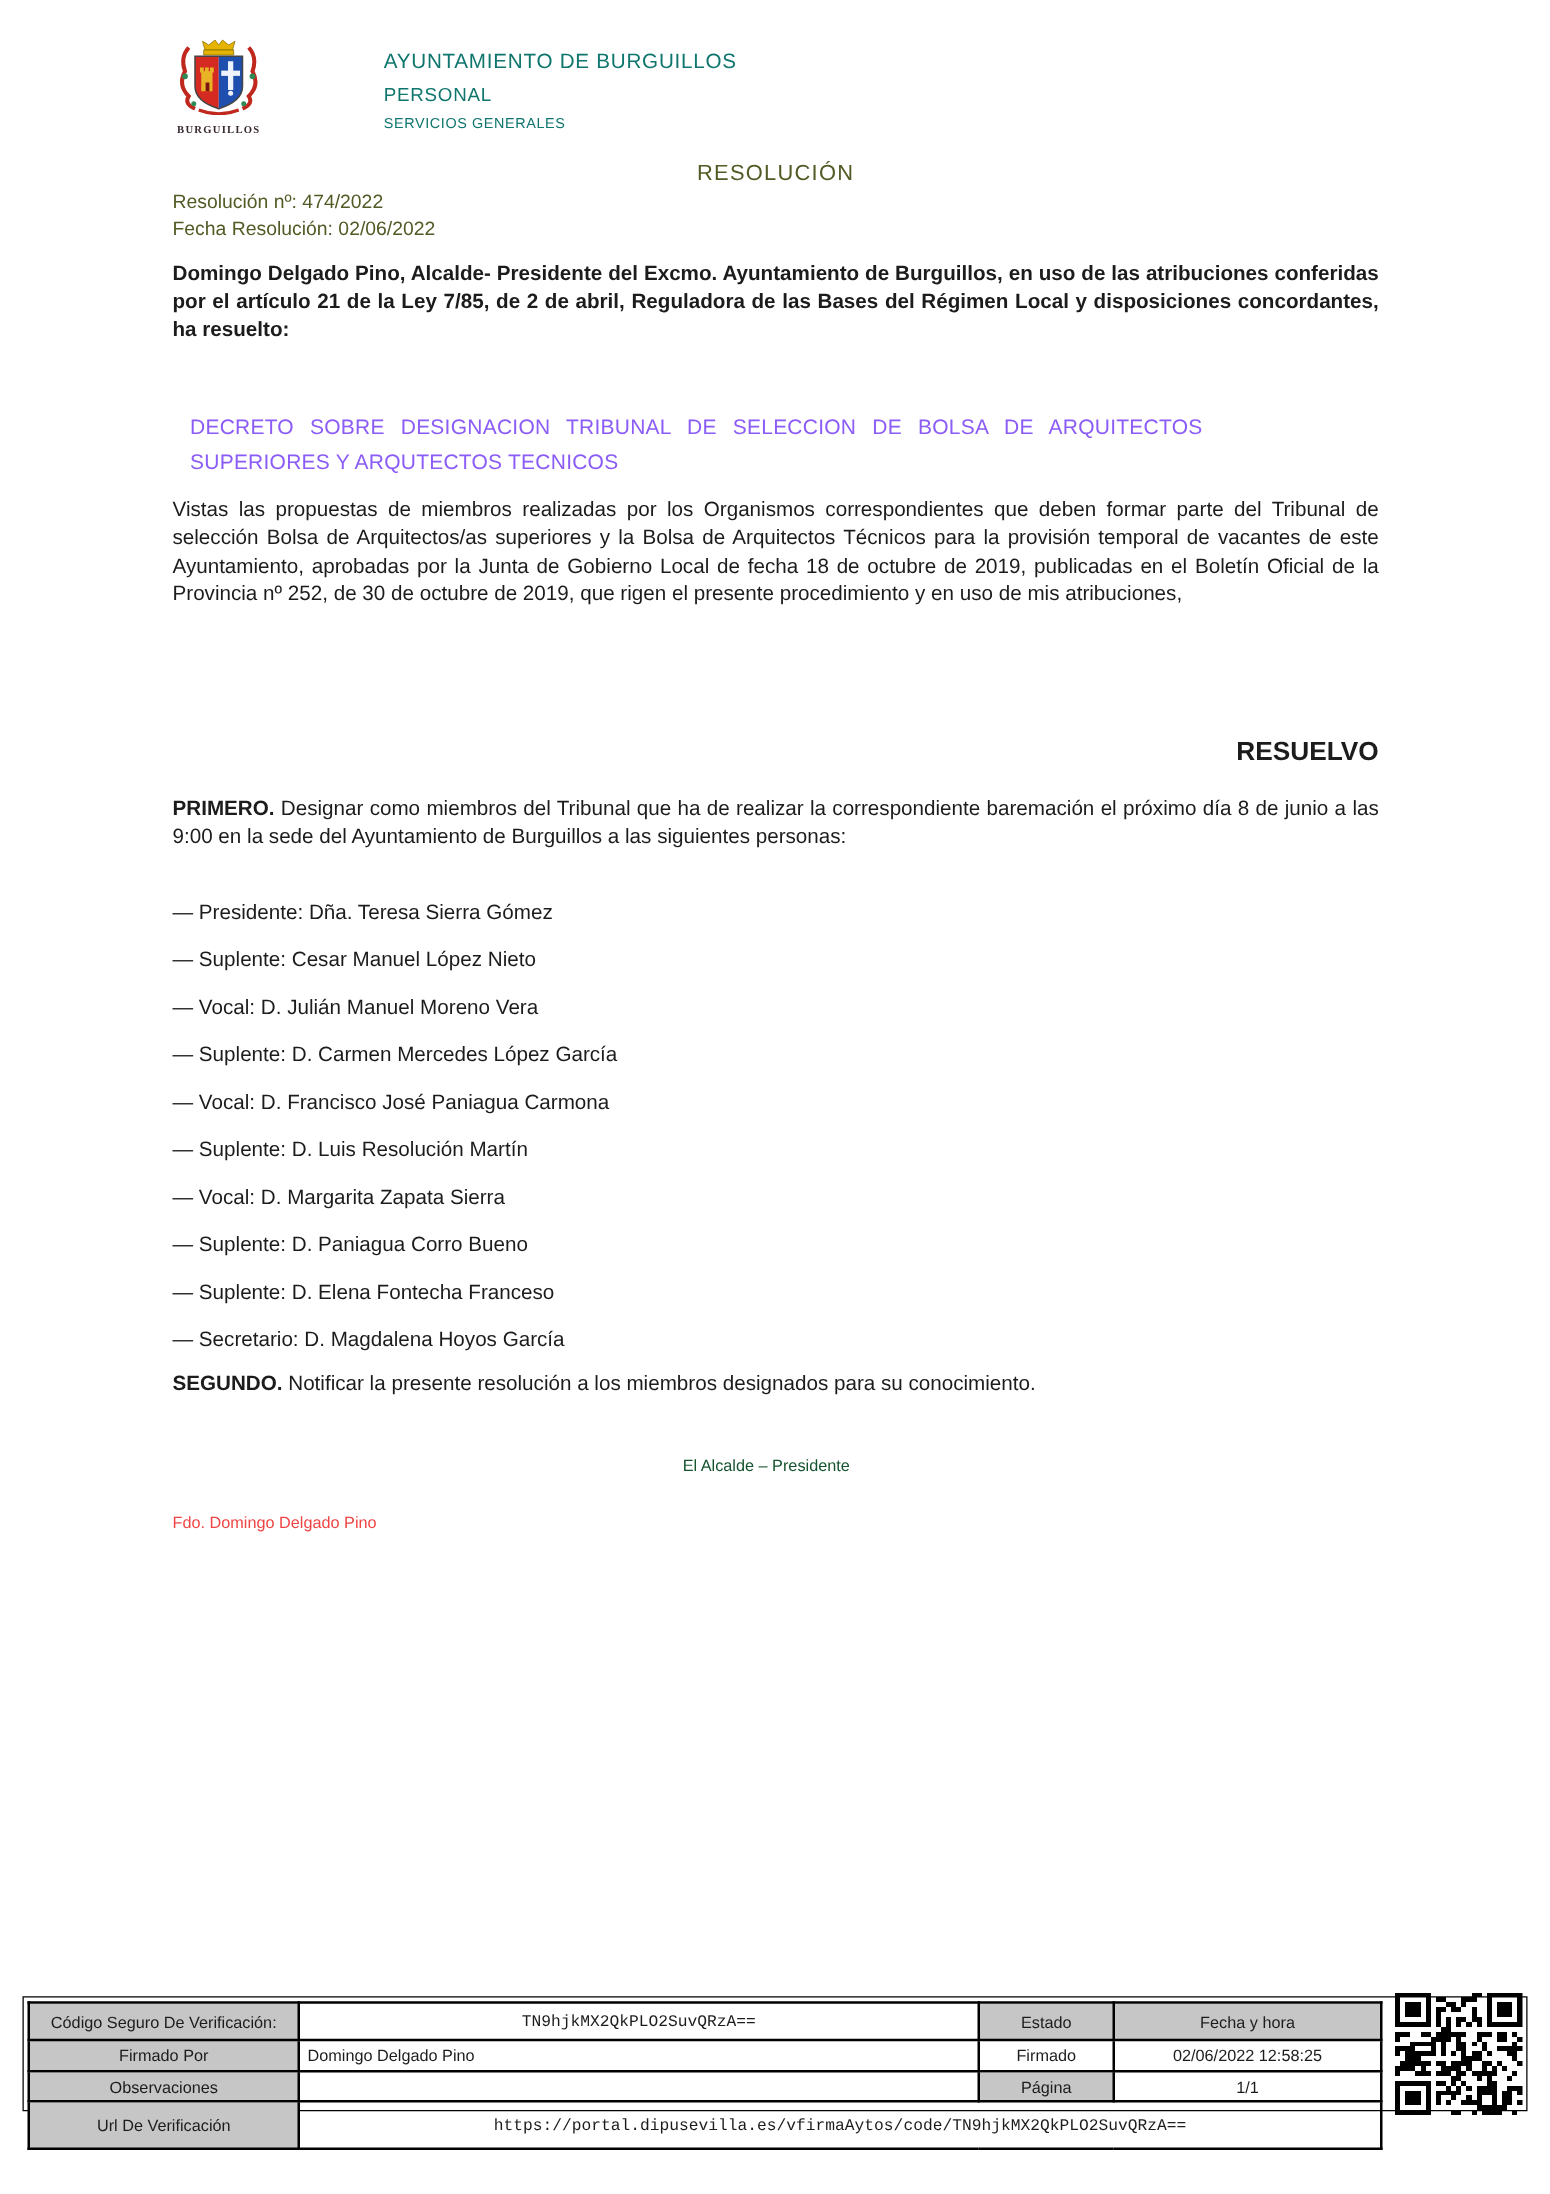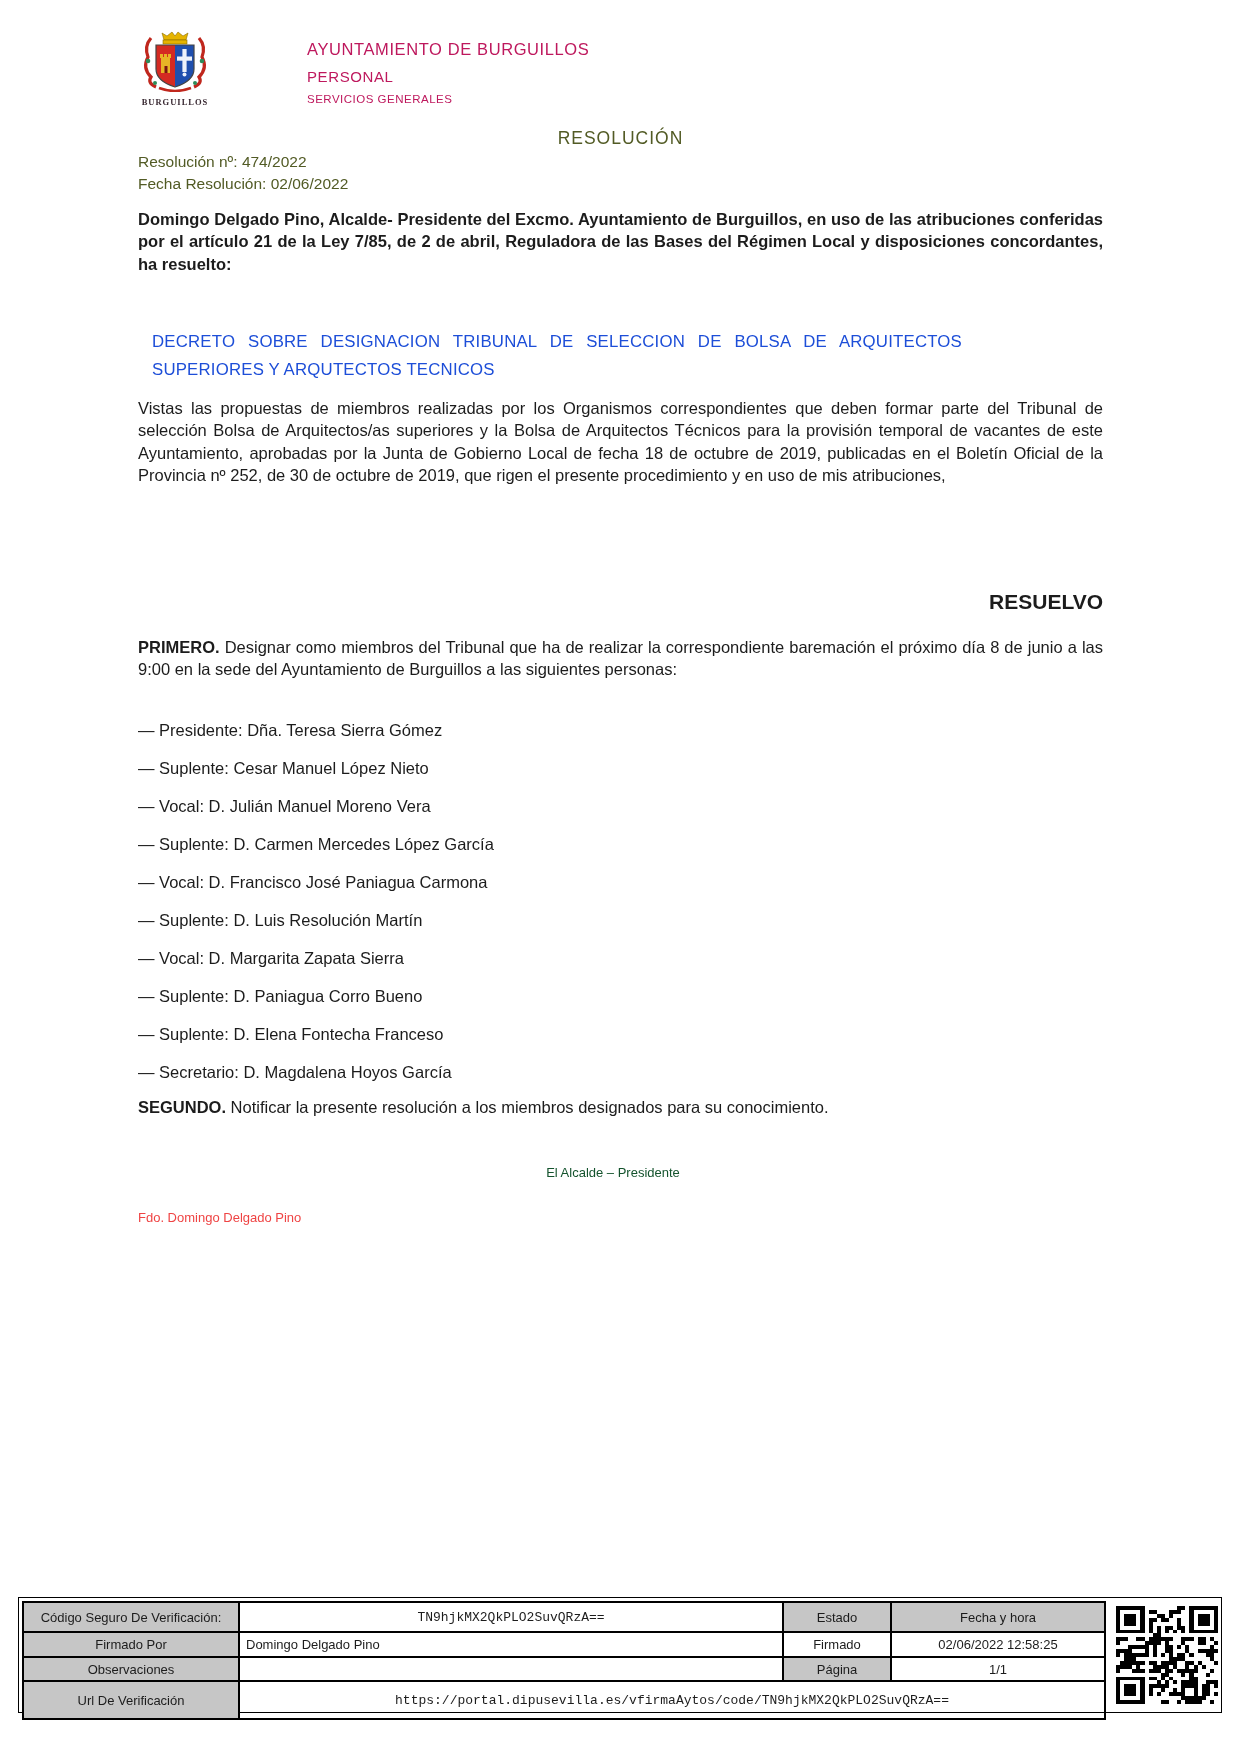--- a/index.html
+++ b/index.html
@@ -7,46 +7,46 @@
     position:relative;
     width:1240px;height:1755px;
     background:#ffffff;
     font-family:"Liberation Sans", sans-serif;
     color:#1c1c1c;
     overflow:hidden;
   }
   
   .logo{position:absolute;left:138px;top:30px;width:74px;text-align:center;}
   .logo-caption{font-family:"Liberation Serif", serif;font-weight:bold;font-size:8.5px;letter-spacing:1px;color:#3a2a33;margin-top:1px;}
-  .org-block{position:absolute;left:307px;top:40px;color:#be185d;}
+  .org-block{position:absolute;left:307px;top:40px;color:#0f766e;}
   .org-name{font-size:16.5px;letter-spacing:.6px;}
   .dept-name{font-size:15px;letter-spacing:.6px;margin-top:9px;}
   .unit-name{font-size:11.5px;letter-spacing:.5px;margin-top:8px;}
   
   .res-heading{position:absolute;left:138px;top:128px;width:965px;text-align:center;
     color:#525b25;font-size:17.5px;letter-spacing:1px;}
   .res-number{position:absolute;left:138px;top:153px;color:#525b25;font-size:15.5px;}
   .res-date{position:absolute;left:138px;top:175px;color:#525b25;font-size:15.5px;}
   
   .para{position:absolute;left:138px;width:965px;font-size:16.5px;line-height:22.4px;text-align:justify;}
   .intro{top:208px;font-weight:bold;}
-  .decree{left:152px;top:328px;width:810px;color:#1d4ed8;font-size:16.8px;line-height:28px;letter-spacing:.2px;}
+  .decree{left:152px;top:328px;width:810px;color:#8b5cf6;font-size:16.8px;line-height:28px;letter-spacing:.2px;}
   .decree-line1{display:block;text-align:justify;text-align-last:justify;}
   .decree-line2{display:block;}
   .background{top:397px;}
   .resuelvo{position:absolute;left:138px;top:590px;width:965px;text-align:right;font-weight:bold;font-size:21px;}
   .primero{top:636px;}
   .seglabel{font-weight:bold;}
   .members{position:absolute;left:138px;top:720px;width:965px;font-size:16.5px;}
   .member{margin-bottom:17.5px;line-height:20.5px;}
   .segundo{top:1096px;}
   .sig-role{position:absolute;left:138px;top:1165px;width:950px;text-align:center;font-size:13px;color:#14532d;}
   .sig-name{position:absolute;left:138px;top:1210px;width:950px;text-align:left;font-size:13px;color:#ef4444;}
   
-  .footer{position:absolute;left:18px;top:1597px;width:1204px;height:116px;
+  .footer{position:absolute;left:18px;top:1597px;width:1204px;height:92px;
     border:1.5px solid #000;padding:3px;box-sizing:border-box;
     display:flex;align-items:stretch;gap:10px;background:#fff;}
   table.vtable{border-collapse:collapse;width:1082px;table-layout:fixed;}
   table.vtable td{border:2px solid #000;font-size:13px;padding:1px 6px;vertical-align:middle;overflow:hidden;white-space:nowrap;}
   td.lbl{background:#c6c6c6;text-align:center;}
   td.mono{font-family:"Liberation Mono", monospace;font-size:12.5px;text-align:center;}
   td.val{text-align:left;}
   td.ctr{text-align:center;}
   tr.r1 td{height:26px;}
   tr.r2 td{height:21px;}

